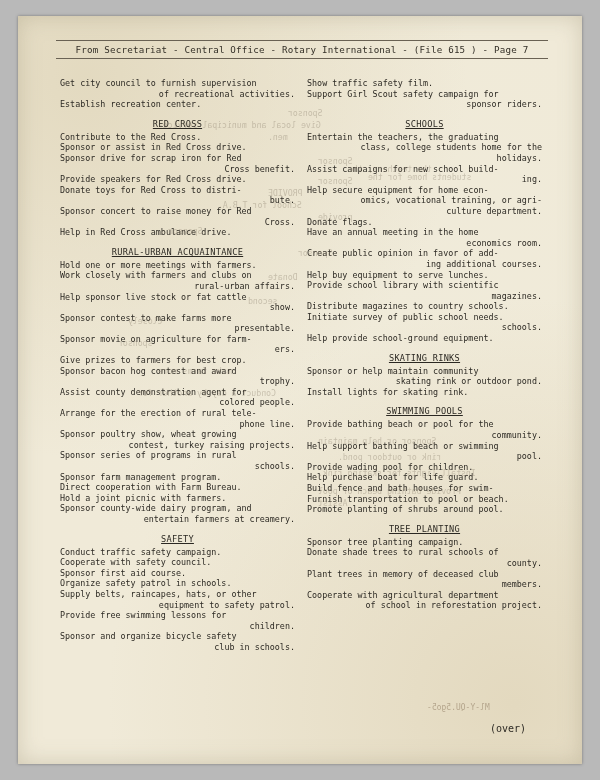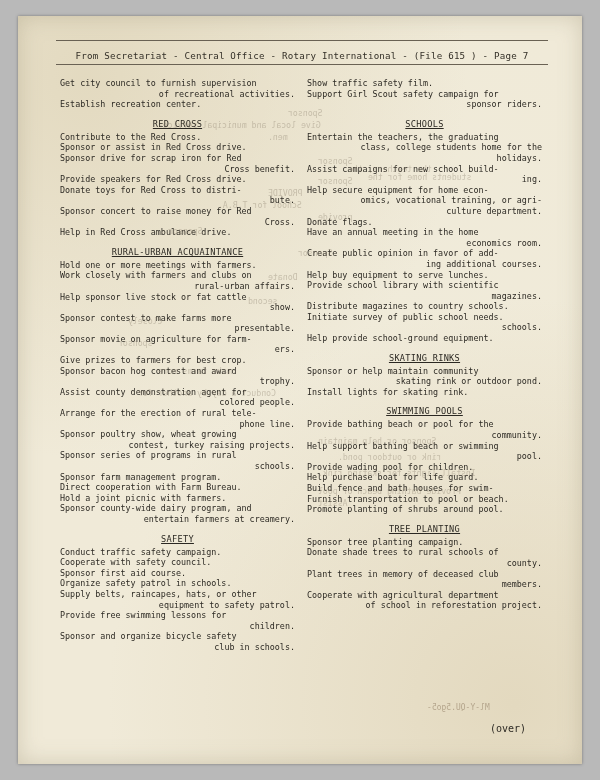--- a/index.html
+++ b/index.html
@@ -36,21 +36,21 @@
   .hdr {
     position: absolute;
     left: 38px;
     top: 24px;
     width: 492px;
     font-size: 9.2px;
     letter-spacing: 0.2px;
     white-space: nowrap;
     border-top: 1px solid #6a6254;
     border-bottom: 1px solid #6a6254;
-    padding: 9px 0 3px 0;
+    padding: 3px 0 3px 0;
     text-align: center;
     color: #332f27;
   }
   .cols {
     position: absolute;
     left: 42px;
     top: 62px;
     width: 490px;
     display: flex;
     gap: 12px;

